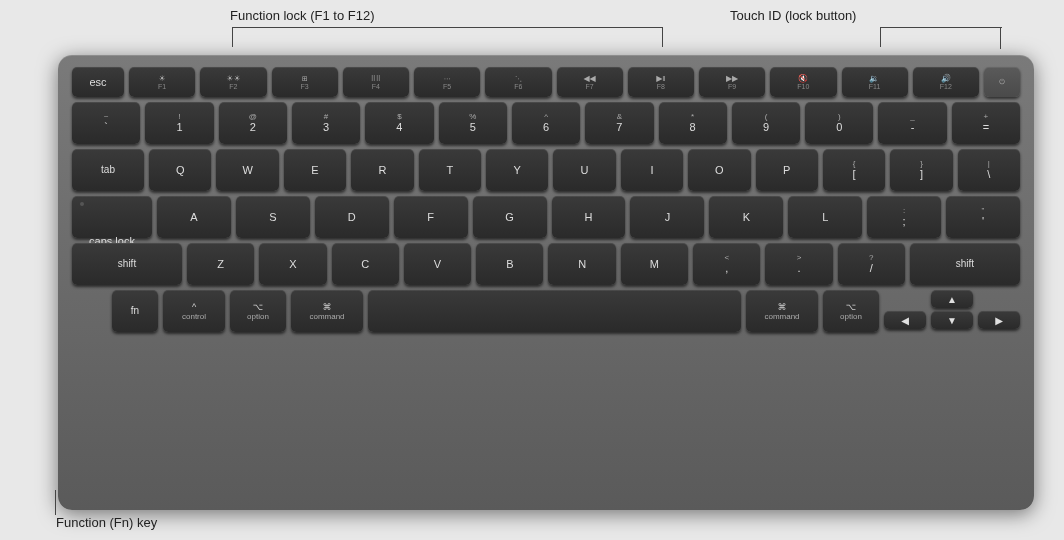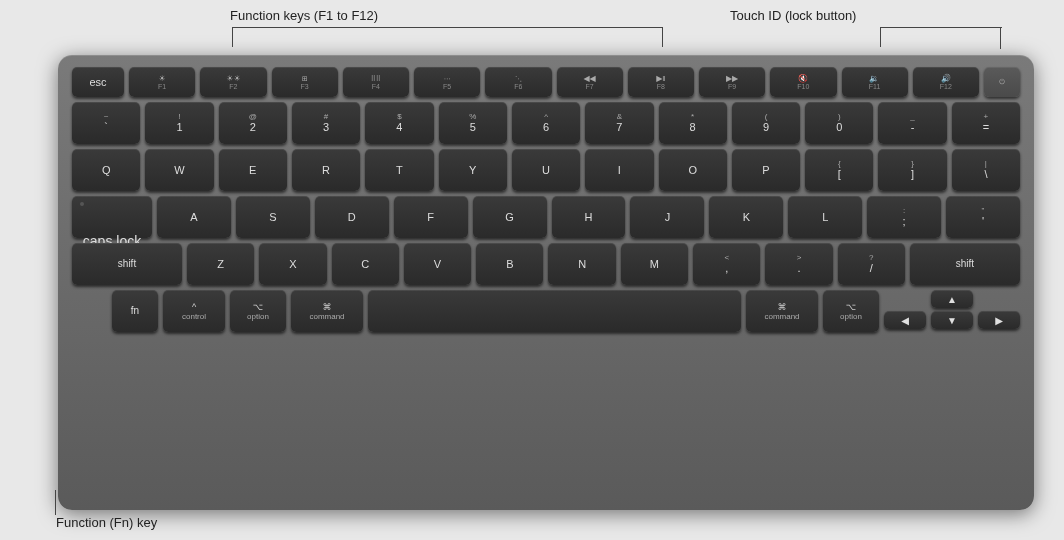--- a/index.html
+++ b/index.html
@@ -113,21 +113,21 @@
       position: absolute;
       top: 6px;
       left: 8px;
     }
   </style>
 </head>
 <body>
 
 <div class="annotation-area">
 
-  <div style="position:absolute; top:8px; left:230px; font-size:13px; color:#222; white-space:nowrap;">Function keys (F1 to F12)</div>
+  <div style="position:absolute; top:8px; left:230px; font-size:13px; color:#222; white-space:nowrap;">Function lock (F1 to F12)</div>
 
   <div style="position:absolute; top:27px; left:232px; width:430px; height:1px; background:#444;"></div>
   <div style="position:absolute; top:27px; left:232px; width:1px; height:20px; background:#444;"></div>
   <div style="position:absolute; top:27px; left:662px; width:1px; height:20px; background:#444;"></div>
 
   <div style="position:absolute; top:8px; left:730px; font-size:13px; color:#222; white-space:nowrap;">Touch ID (lock button)</div>
   <div style="position:absolute; top:27px; left:1000px; width:1px; height:22px; background:#444;"></div>
   <div style="position:absolute; top:27px; left:880px; width:122px; height:1px; background:#444;"></div>
   <div style="position:absolute; top:27px; left:880px; width:1px; height:20px; background:#444;"></div>
 
@@ -244,20 +244,23 @@
         <span class="top-label">_</span>
         <span class="main-label">-</span>
       </div>
       <div class="key" style="flex:1;">
         <span class="top-label">+</span>
         <span class="main-label">=</span>
       </div>
     </div>
 
     <div class="key-row">
+      <div class="key key-tab">
+        <span class="main-label" style="font-size:10px;">tab</span>
+      </div>
       <div class="key" style="flex:1;">
           <span class="main-label">Q</span>
         </div>
       <div class="key" style="flex:1;">
           <span class="main-label">W</span>
         </div>
       <div class="key" style="flex:1;">
           <span class="main-label">E</span>
         </div>
       <div class="key" style="flex:1;">
@@ -291,21 +294,21 @@
       </div>
       <div class="key" style="flex:1;">
         <span class="top-label">|</span>
         <span class="main-label">\</span>
       </div>
     </div>
 
     <div class="key-row">
       <div class="key key-caps">
         <div class="caps-dot"></div>
-        <span class="main-label" style="font-size:14px;margin-top:48px;">caps lock</span>
+        <span class="main-label" style="font-size:11px;margin-top:48px;">caps lock</span>
       </div>
       <div class="key" style="flex:1;">
           <span class="main-label">A</span>
         </div>
       <div class="key" style="flex:1;">
           <span class="main-label">S</span>
         </div>
       <div class="key" style="flex:1;">
           <span class="main-label">D</span>
         </div>

